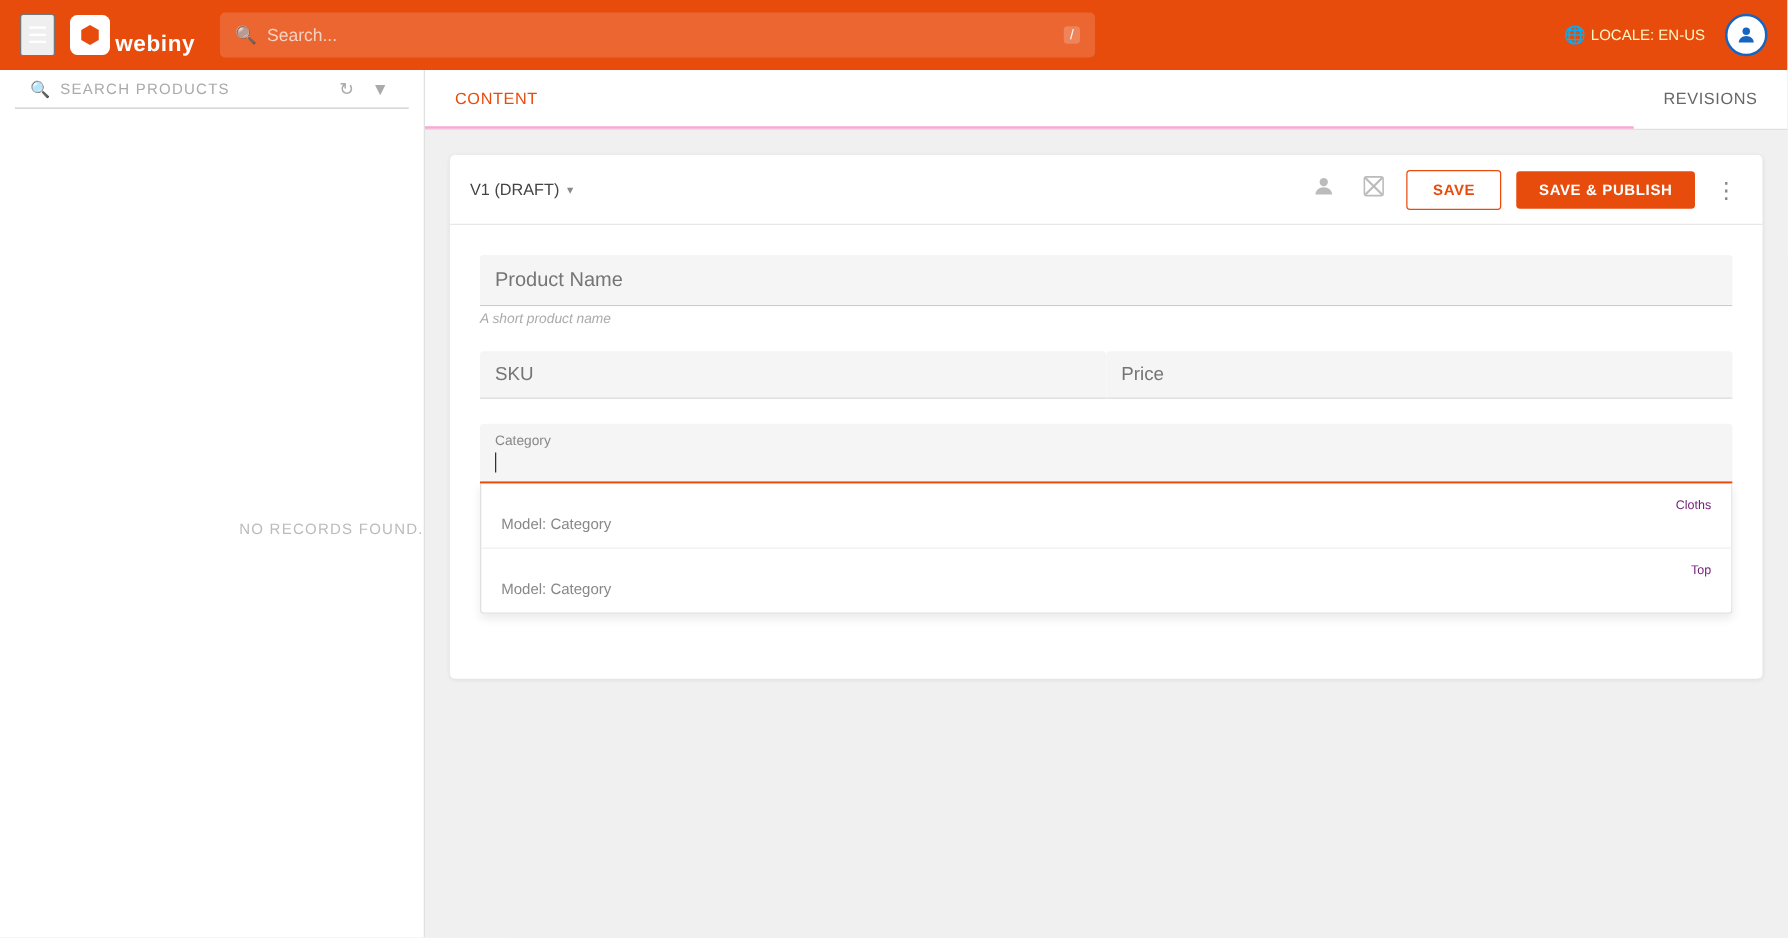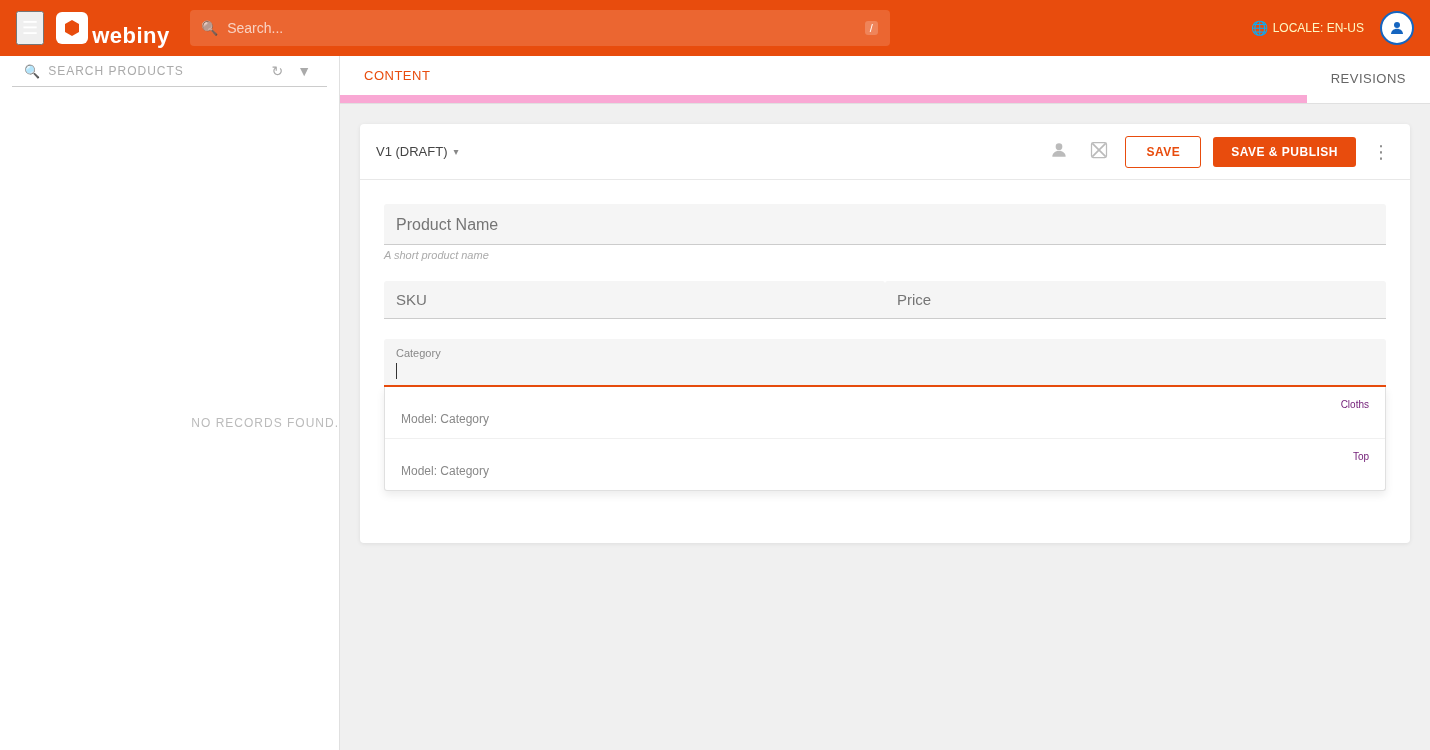--- a/index.html
+++ b/index.html
@@ -35,21 +35,21 @@
       border-radius: 6px;
       display: flex;
       align-items: center;
       justify-content: center;
       font-weight: bold;
       color: #e84c0d;
       font-size: 14px;
     }
     .topnav-logo-text {
       color: white;
-      font-size: 22px;
+      font-size: 18px;
       font-weight: 600;
       letter-spacing: 0.5px;
       margin-top: 15px;
     }
     .topnav-search {
       flex: 1;
       display: flex;
       align-items: center;
       background: rgba(255,255,255,0.15);
       border-radius: 4px;
@@ -214,21 +214,21 @@
       font-size: 13px;
       font-weight: 500;
       color: #666;
       cursor: pointer;
       letter-spacing: 0.5px;
       position: relative;
       border-bottom: 2px solid transparent;
     }
     .tab.active {
       color: #e84c0d;
-      border-bottom: 8px solid #f9a8d4;
+      border-bottom: 2px solid #f9a8d4;
     }
     .tab-content { flex: 1; }
     .tab-revisions {}
 
     
     .entry-editor {
       flex: 1;
       overflow-y: auto;
       padding: 20px;
     }

